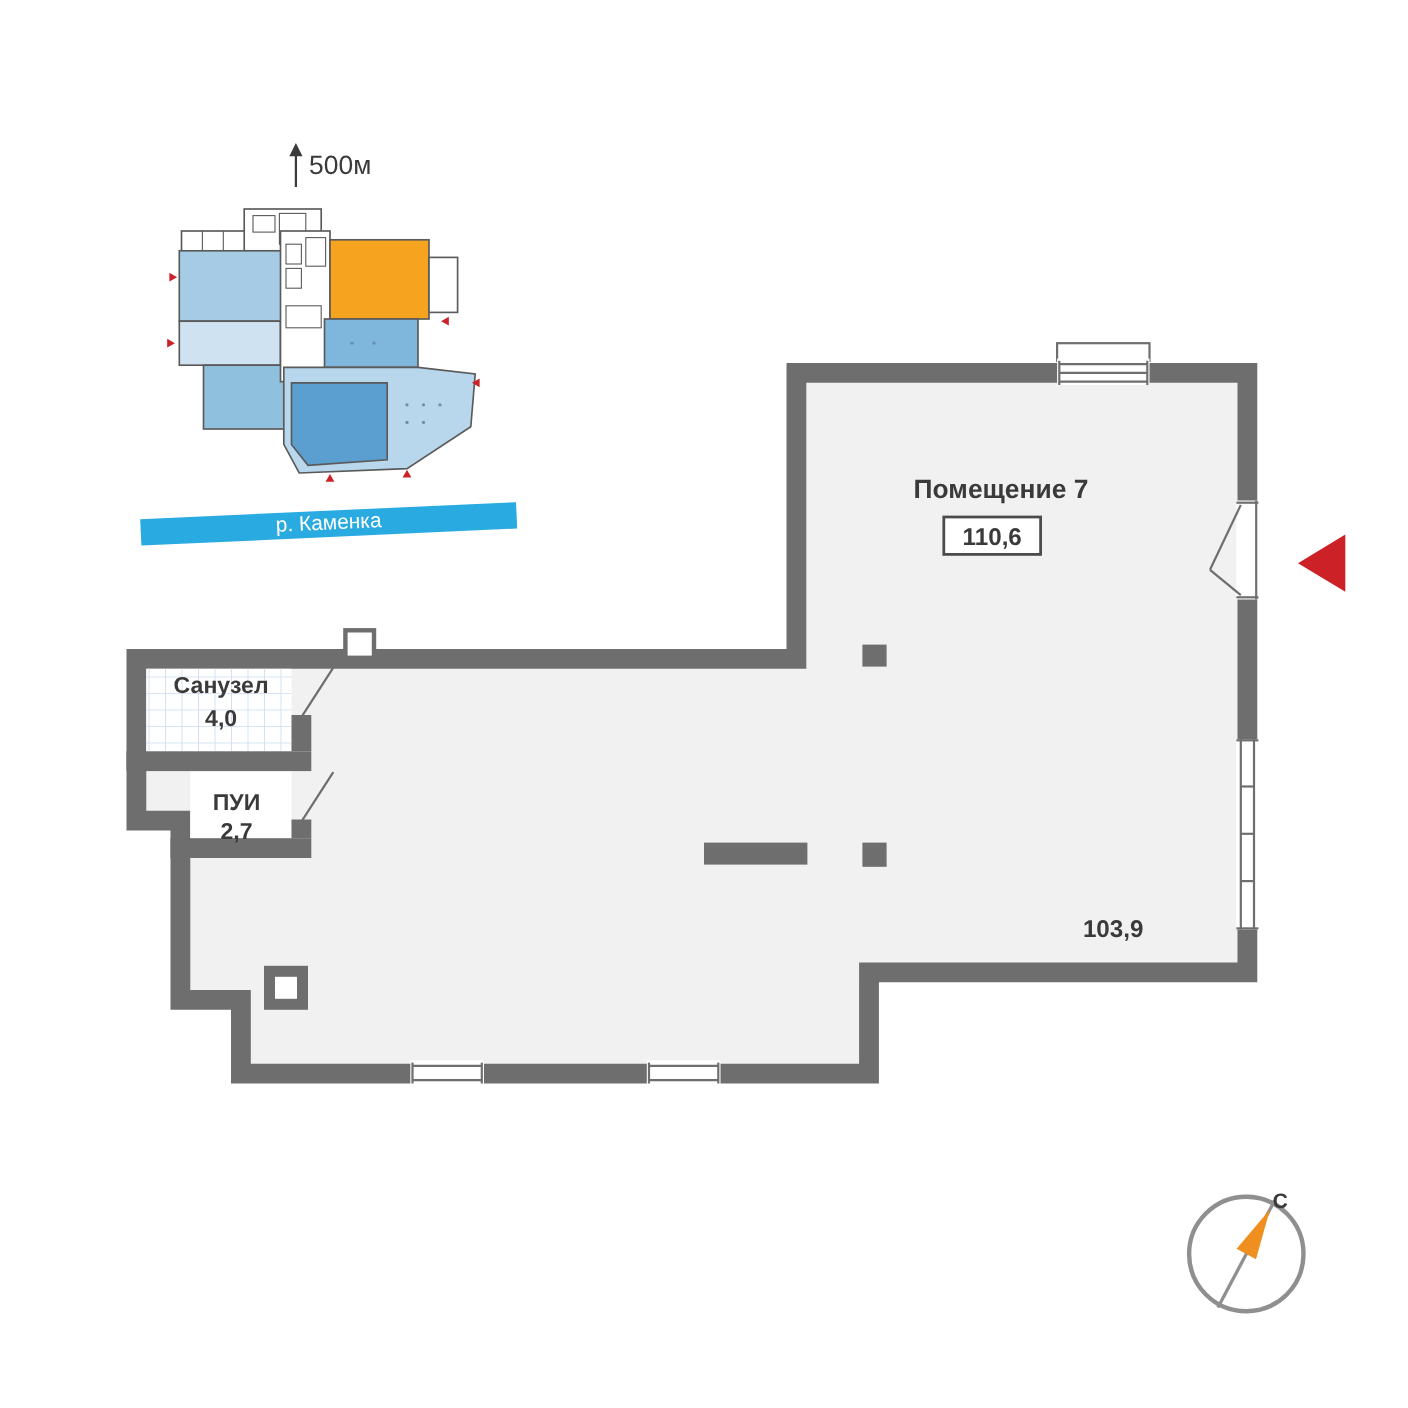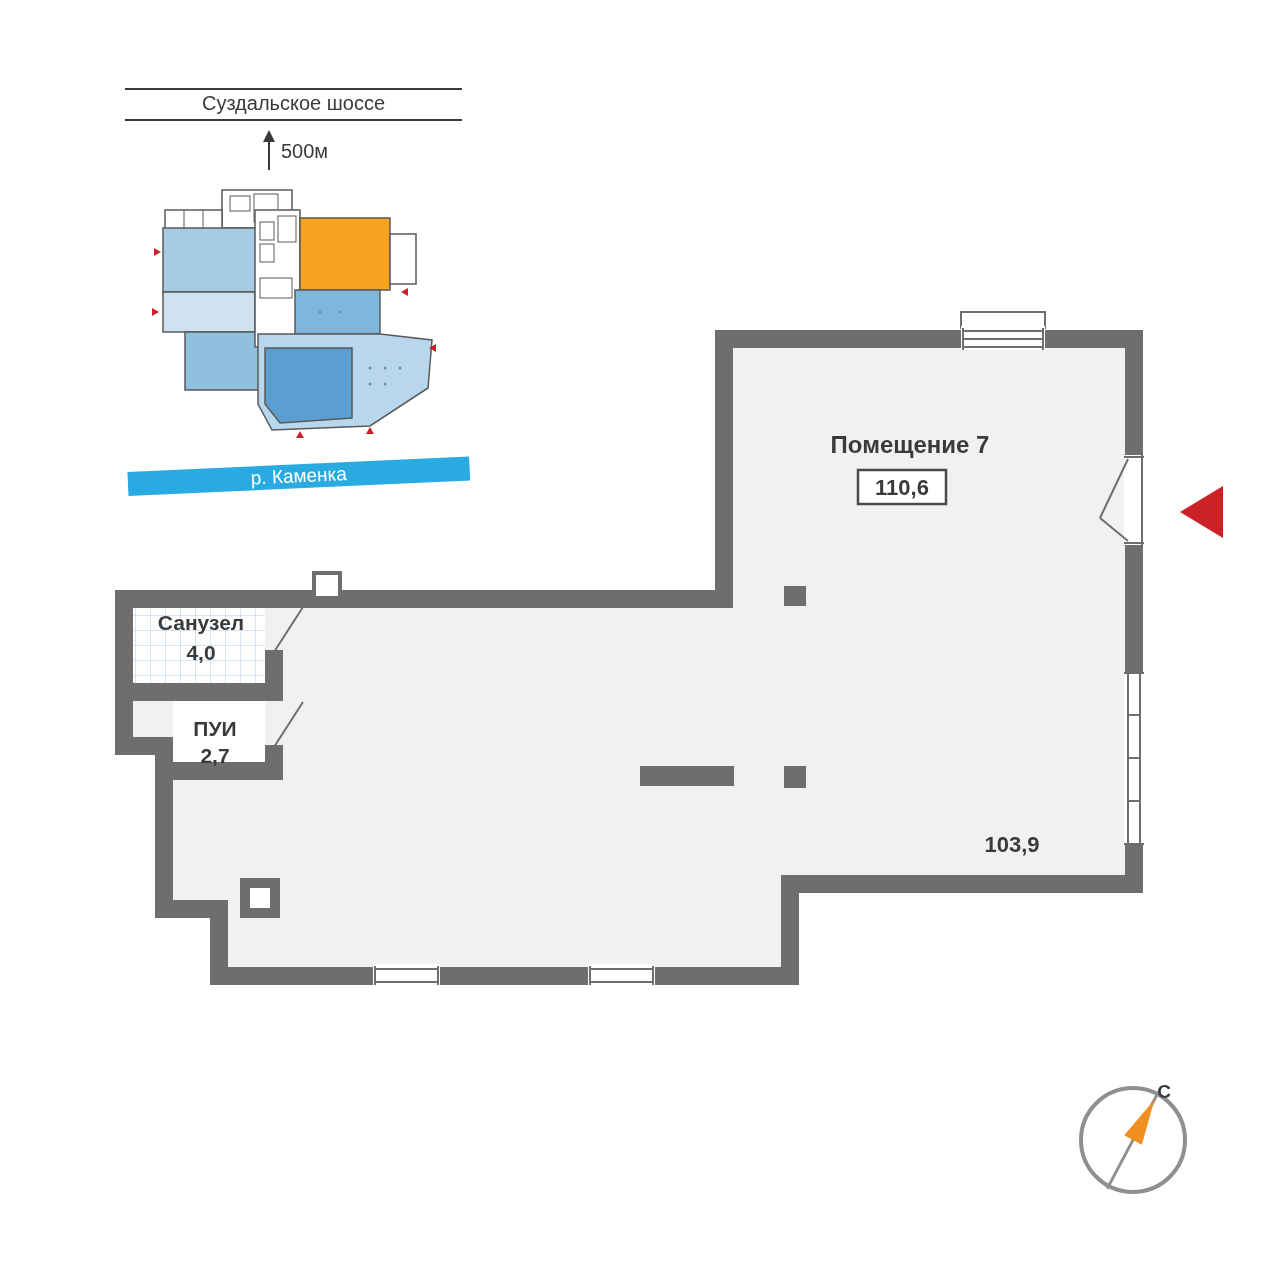--- a/index.html
+++ b/index.html
@@ -7,42 +7,37 @@
   #canvas { position:relative; width:1280px; height:1280px; background:#ffffff; overflow:hidden; }
   .abs { position:absolute; }
 
   
   .road { left:125px; top:88px; width:337px; }
   .road-line { height:0; border-top:2px solid #3a3a3a; }
   .road-name { text-align:center; font-size:20px; color:#3a3a3a; padding:2px 0 4px 0; }
 
   
   .scale { left:262px; top:130px; display:flex; align-items:center; gap:5px; }
-  .scale-text { font-size:20px; color:#3a3a3a; }
+  .scale-text { font-size:24px; color:#3a3a3a; }
 
   
   .river { left:128px; top:472px; width:342px; height:24px;
            background:var(--river-blue, #29abe2);
            transform:rotate(-2.6deg); transform-origin:left center;
            display:flex; align-items:center; justify-content:center; }
   .river-text { color:#ffffff; font-size:19px; }
 
   
   svg text { font-family:"Liberation Sans", sans-serif; font-weight:bold; fill:var(--text-dark, #3a3a3a); }
 </style>
 </head>
 <body>
 
 <div id="canvas">
 
-  <div class="abs road">
-    <div class="road-line"></div>
-    <div class="road-name">Суздальское шоссе</div>
-    <div class="road-line"></div>
-  </div>
 
   <div class="abs scale">
     <svg width="14" height="42" viewBox="0 0 14 42">
       <line x1="7" y1="40" x2="7" y2="8" stroke="#3a3a3a" stroke-width="2"></line>
       <polygon points="7,0 1,12 13,12" fill="#3a3a3a"></polygon>
     </svg>
     <span class="scale-text">500м</span>
   </div>
 
   <svg class="abs" style="left:140px; top:182px;" width="310" height="258" viewBox="0 0 310 258">

